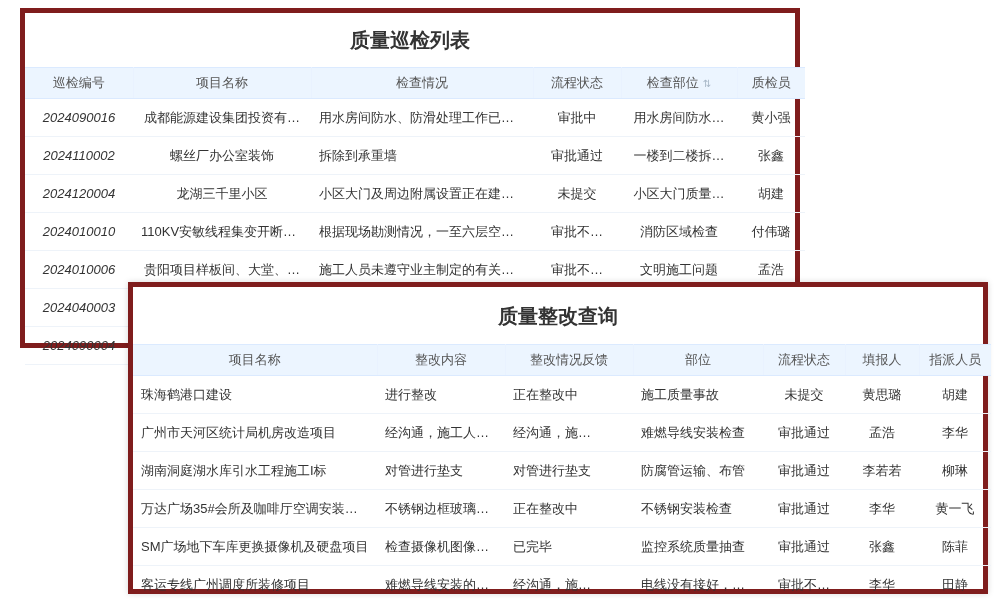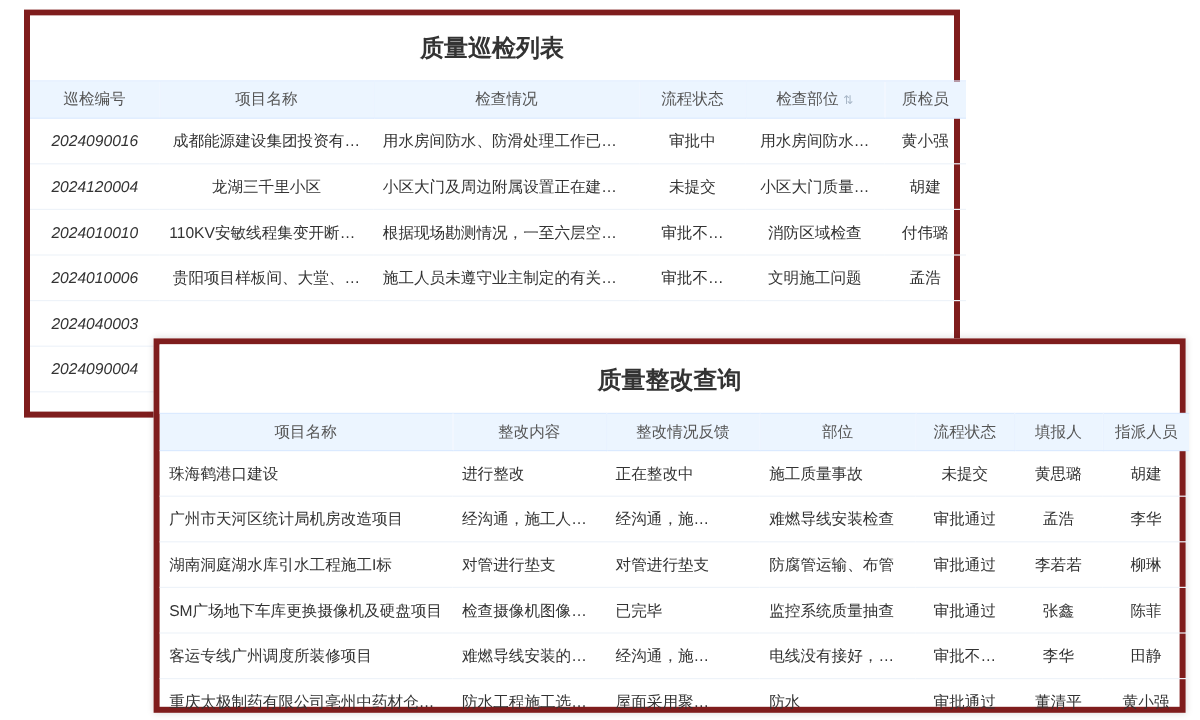--- a/index.html
+++ b/index.html
@@ -143,20 +143,28 @@
     <tbody>
       <tr>
         <td class="link">2024090016</td>
         <td class="link-blue">成都能源建设集团投资有…</td>
         <td class="left">用水房间防水、防滑处理工作已…</td>
         <td class="st-pending">审批中</td>
         <td>用水房间防水…</td>
         <td class="link-blue">黄小强</td>
       </tr>
       <tr>
+        <td class="link">2024110002</td>
+        <td class="link-blue">螺丝厂办公室装饰</td>
+        <td class="left">拆除到承重墙</td>
+        <td class="st-approved">审批通过</td>
+        <td>一楼到二楼拆…</td>
+        <td class="link-blue">张鑫</td>
+      </tr>
+      <tr>
         <td class="link">2024120004</td>
         <td class="link-blue">龙湖三千里小区</td>
         <td class="left">小区大门及周边附属设置正在建…</td>
         <td class="st-unsub">未提交</td>
         <td>小区大门质量…</td>
         <td class="link-blue">胡建</td>
       </tr>
       <tr>
         <td class="link">2024010010</td>
         <td class="link-blue">110KV安敏线程集变开断线…</td>
@@ -238,20 +246,29 @@
       <tr>
         <td class="link-blue left">湖南洞庭湖水库引水工程施工I标</td>
         <td class="left">对管进行垫支</td>
         <td class="left">对管进行垫支</td>
         <td class="left">防腐管运输、布管</td>
         <td class="st-approved">审批通过</td>
         <td class="link-blue">李若若</td>
         <td class="link-blue">柳琳</td>
       </tr>
       <tr>
+        <td class="link-blue left">万达广场35#会所及咖啡厅空调安装工程</td>
+        <td class="left">不锈钢边框玻璃隔…</td>
+        <td class="left">正在整改中</td>
+        <td class="left">不锈钢安装检查</td>
+        <td class="st-approved">审批通过</td>
+        <td class="link-blue">李华</td>
+        <td class="link-blue">黄一飞</td>
+      </tr>
+      <tr>
         <td class="link-blue left">SM广场地下车库更换摄像机及硬盘项目</td>
         <td class="left">检查摄像机图像清…</td>
         <td class="left">已完毕</td>
         <td class="left">监控系统质量抽查</td>
         <td class="st-approved">审批通过</td>
         <td class="link-blue">张鑫</td>
         <td class="link-blue">陈菲</td>
       </tr>
       <tr>
         <td class="link-blue left">客运专线广州调度所装修项目</td>

